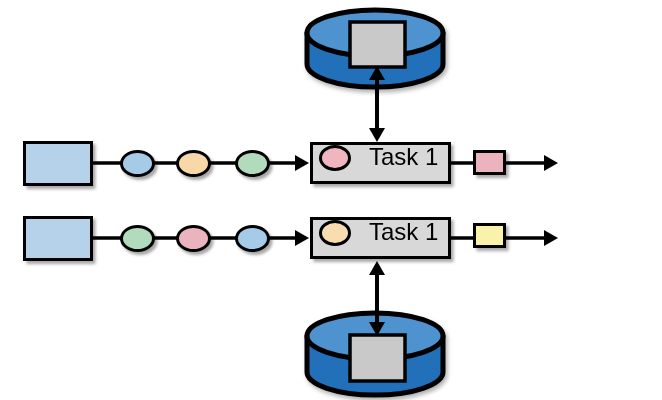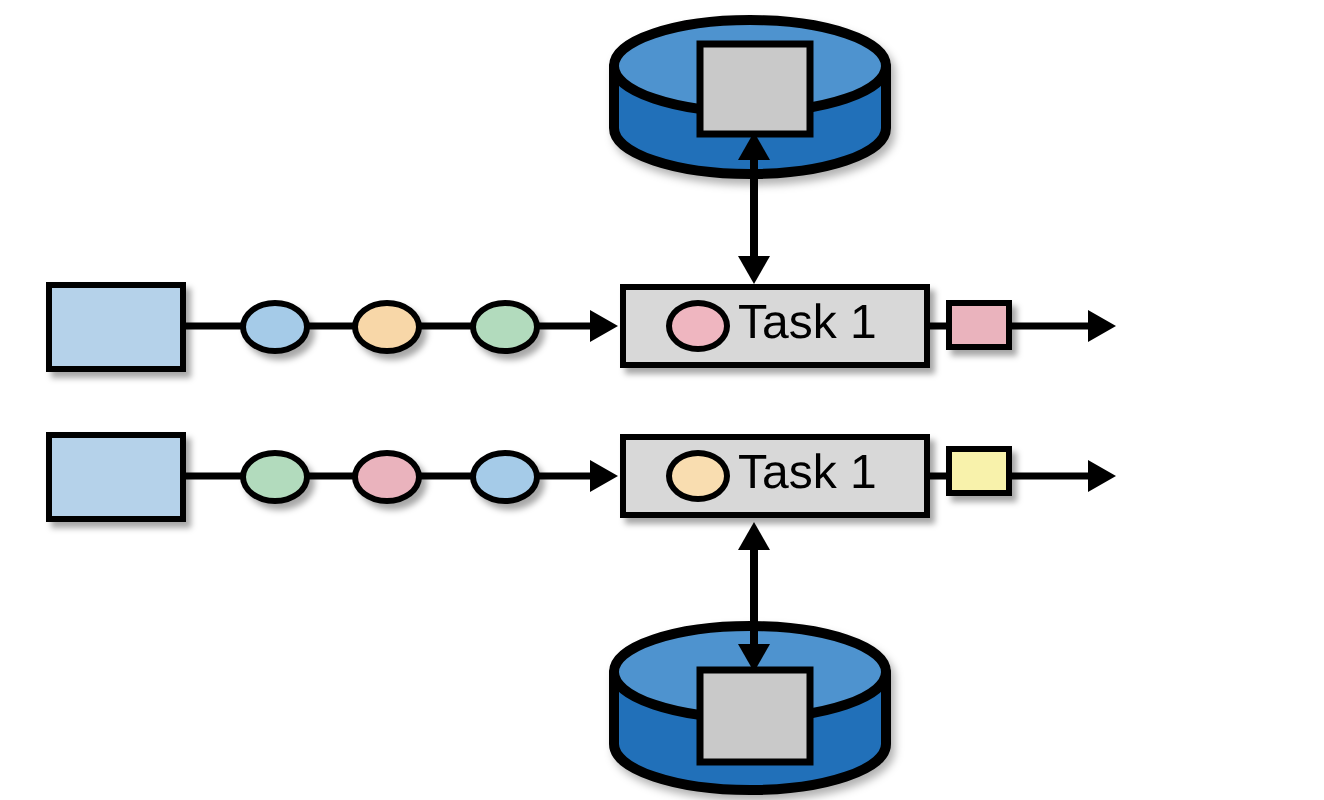--- a/index.html
+++ b/index.html
@@ -23,23 +23,22 @@
   }
   .el {
     width: 29px; height: 21px;
     border: 3px solid #000;
     border-radius: 50%;
   }
   .task {
     width: 129px; height: 36px;
     border: 3px solid #000;
     display: flex;
-    align-items: center;
-    padding-left: 20px;
-    gap: 4px;
+    padding-left: 6px;
+    gap: 18px;
   }
   .badge {
     width: 26px; height: 20px;
     border: 3px solid #000;
     border-radius: 50%;
     flex: 0 0 auto;
   }
   .task-label {
     font-size: 24px;
     line-height: 1;

